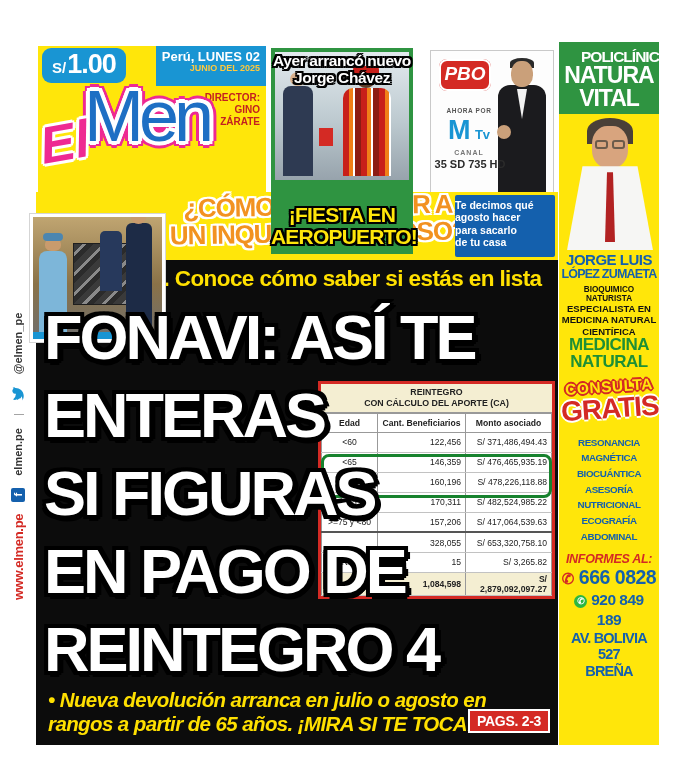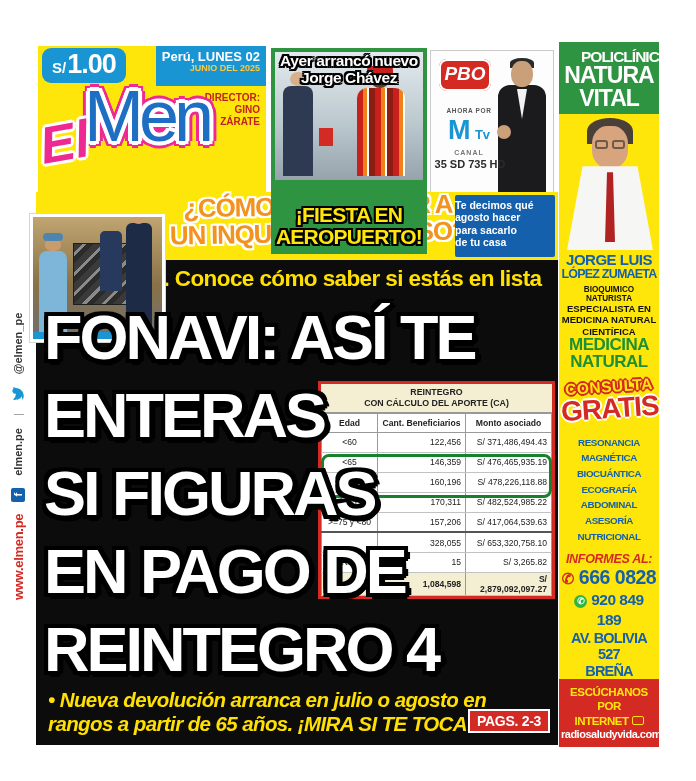--- a/index.html
+++ b/index.html
@@ -40,21 +40,21 @@
   .fig-worker::before { content:""; position:absolute; left:6px; top:-14px; width:16px; height:14px; background:#c99b6d; border-radius:50% 50% 40% 40%; }
   .fig-worker::after { content:""; position:absolute; left:4px; top:-18px; width:20px; height:8px; background:#4c86b0; border-radius:4px; }
   .fig-wrapped { position:absolute; left:40px; top:26px; width:56px; height:62px; border:1px solid #1e1e1e;
                  background:repeating-linear-gradient(135deg,#3a3a3a 0 6px,#8a8a8a 6px 9px,#2b2b2b 9px 14px); }
   .fig-police { position:absolute; right:10px; top:6px; width:26px; height:116px; background:#1d2b46; border-radius:6px 6px 0 0; }
   .fig-police::before { content:""; position:absolute; left:5px; top:-12px; width:15px; height:13px; background:#c99b6d; border-radius:50%; }
   .fig-police2 { position:absolute; right:40px; top:14px; width:22px; height:60px; background:#27395c; border-radius:5px 5px 0 0; }
   .photo-strip { position:absolute; bottom:0; left:0; right:0; height:7px; background:#1995d3; }
 
   
-  .airport { position:absolute; left:271px; top:48px; width:156px; height:206px; background:#2f9441; z-index:1; }
+  .airport { position:absolute; left:271px; top:48px; width:142px; height:206px; background:#2f9441; z-index:1; }
   .airport .aphoto { position:absolute; left:4px; top:4px; right:4px; height:128px;
                      background:linear-gradient(180deg,#e3eaee 0%,#bcc9cf 55%,#97a3ac 100%); overflow:hidden; }
   .ap-man { position:absolute; left:8px; top:34px; width:30px; height:90px; background:#2e3a52; border-radius:8px 8px 0 0; }
   .ap-man::before { content:""; position:absolute; left:7px; top:-14px; width:16px; height:14px; background:#d8b08c; border-radius:50%; }
   .ap-bag { position:absolute; left:44px; top:76px; width:14px; height:18px; background:#d42a24; }
   .ap-poncho { position:absolute; right:18px; top:36px; width:48px; height:88px; border-radius:10px 10px 0 0;
                background:repeating-linear-gradient(90deg,#c8201a 0 6px,#f08018 6px 10px,#ffffff 10px 12px,#8c1d14 12px 18px); }
   .ap-poncho::before { content:""; position:absolute; left:14px; top:-16px; width:18px; height:16px; background:#5d3d28; border-radius:50%; }
   .ap-poncho::after { content:""; position:absolute; left:10px; top:-22px; width:26px; height:10px; background:#c8201a; border-radius:4px 4px 0 0; }
   .kicker { position:absolute; top:5px; left:0; right:0; text-align:center; color:#fff; font-weight:bold;
@@ -366,35 +366,30 @@
       <div class="nv-cred">CIENTÍFICA</div>
       <div class="nv-med">
         <span>MEDICINA</span>
         <span>NATURAL</span>
       </div>
       <div class="nv-consulta">CONSULTA</div>
       <div class="nv-gratis">GRATIS</div>
       <div class="nv-svc">
         <span>RESONANCIA MAGNÉTICA</span>
         <span>BIOCUÁNTICA</span>
+        <span>ASESORÍA NUTRICIONAL</span>
         <span>ECOGRAFÍA ABDOMINAL</span>
-        <span>ASESORÍA NUTRICIONAL</span>
       </div>
       <div class="nv-informes">INFORMES AL:</div>
       <div class="nv-phone1"><span class="phone-ic">✆</span> <span>666 0828</span></div>
       <div class="nv-phone2"><span class="wa-ic">✆</span> <span>920 849 189</span></div>
       <div class="nv-addr">
         <div>AV. BOLIVIA 527</div>
         <div>BREÑA</div>
       </div>
-    </div>
-    <div class="nv-red">
-      <span class="l">ESCÚCHANOS POR</span>
-      <span class="l"><span>INTERNET</span> <span class="radio-ic"></span></span>
-      <span class="site">radiosaludyvida.com</span>
     </div>
   </aside>
 
   <div class="rail">
     <div class="rail-inner">
       <span class="r-web">www.elmen.pe</span>
       <span class="fb-box">f</span>
       <span class="r-handle">elmen.pe</span>
       <span class="r-sep">|</span>
       <svg class="bird" viewBox="0 0 24 20">

